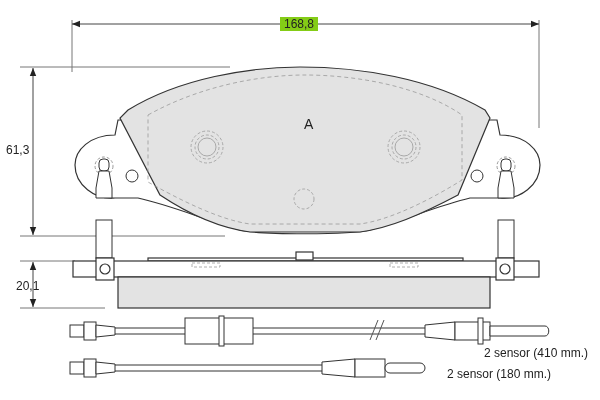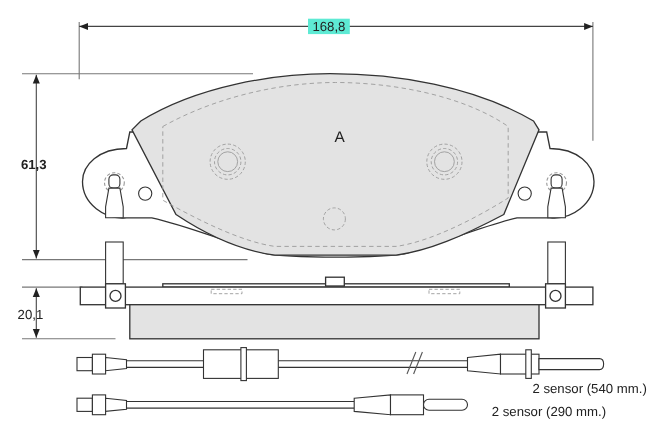--- a/index.html
+++ b/index.html
@@ -1,21 +1,21 @@
 <!DOCTYPE html>
 <html><head>
 <meta charset="utf-8">
 <style>
   html,body{margin:0;padding:0;background:#ffffff;}
   body{width:600px;height:400px;overflow:hidden;font-family:"Liberation Sans",sans-serif;}
   .stage{position:relative;width:600px;height:400px;}
   svg{position:absolute;left:0;top:0;}
   .lbl{position:absolute;font-size:12px;color:#222;white-space:nowrap;line-height:14px;}
-  .dim-top{left:280px;top:17px;background:#5eead4;padding:0 4px;}
-  .dim-h{left:19px;top:143px;font-weight:bold;}
+  .dim-top{left:280px;top:17px;background:#84cc16;padding:0 4px;}
+  .dim-h{left:6px;top:143px;}
   .dim-t{left:16px;top:279px;}
   .mark{left:304px;top:117px;font-size:14px;}
   .s1{left:484px;top:346px;}
   .s2{left:447px;top:367px;}
 </style>
 </head>
 <body>
 
 <div class="stage">
 <svg width="600" height="400" viewBox="0 0 600 400">
@@ -111,15 +111,15 @@
     <path d="M322,362 L355,359 L355,377 L322,374 Z"></path>
     <rect x="355" y="359" width="30" height="18"></rect>
     <rect x="385" y="363" width="40" height="10" rx="5"></rect>
   </g>
 </svg>
 
   <span class="lbl dim-top">168,8</span>
   <span class="lbl dim-h">61,3</span>
   <span class="lbl dim-t">20,1</span>
   <span class="lbl mark">A</span>
-  <span class="lbl s1">2 sensor (540 mm.)</span>
-  <span class="lbl s2">2 sensor (290 mm.)</span>
+  <span class="lbl s1">2 sensor (410 mm.)</span>
+  <span class="lbl s2">2 sensor (180 mm.)</span>
 </div>
 
 </body></html>

